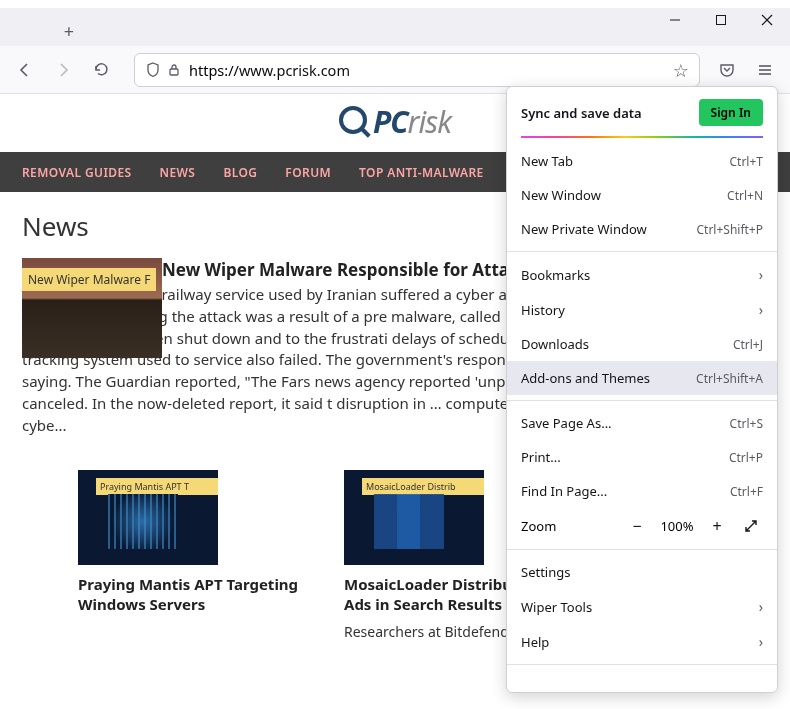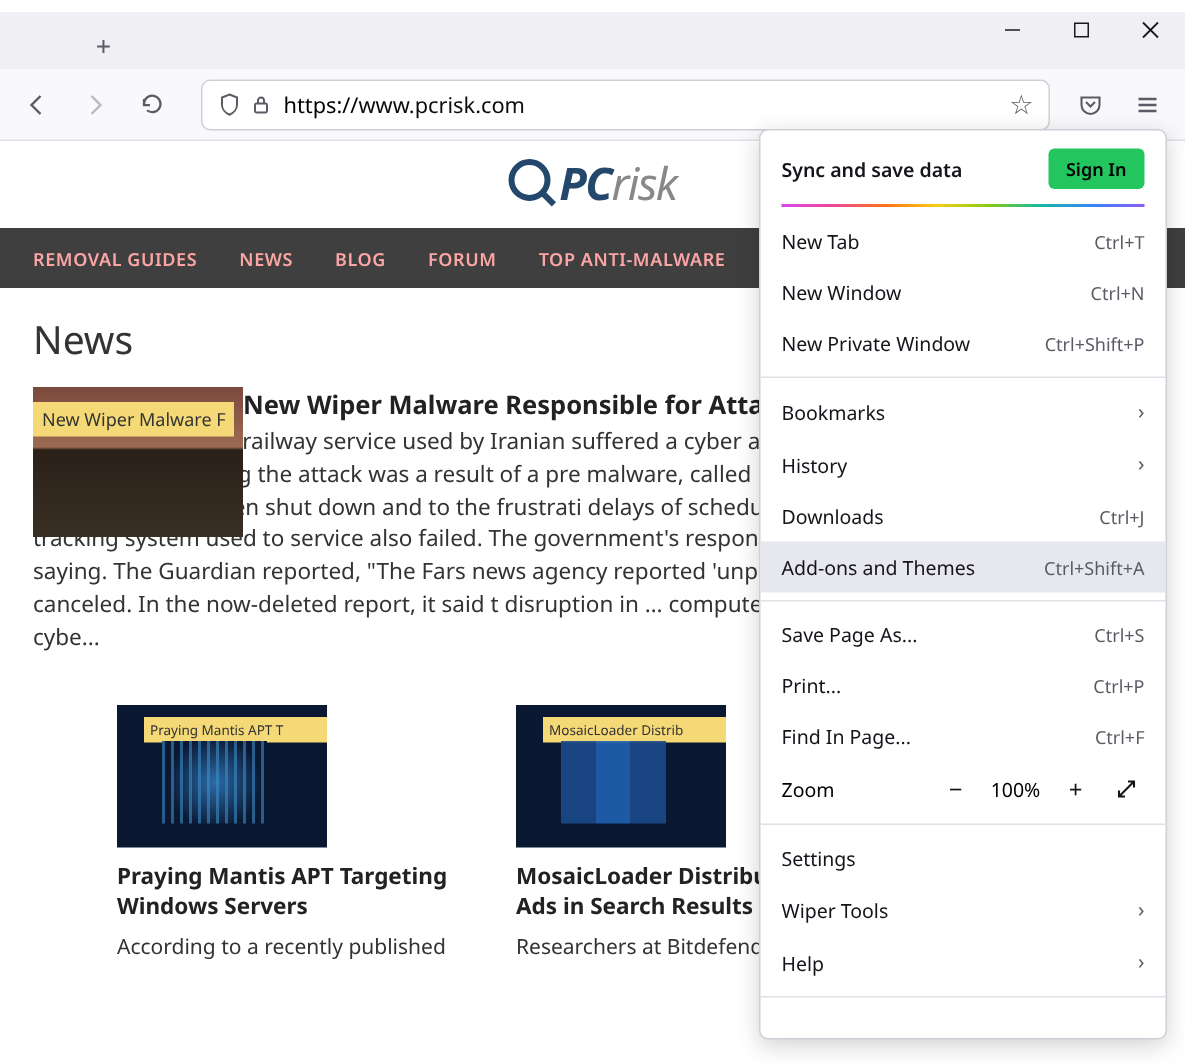--- a/index.html
+++ b/index.html
@@ -172,21 +172,20 @@
       </div>
     </div>
     <p class="article-text" style="margin-top:-74px;">On July 9, 2021, the railway service used by Iranian suffered a cyber attack. New research published by chaos caused during the attack was a result of a pre malware, called Meteor. The attack resulted in both services offered been shut down and to the frustrati delays of scheduled trains. Further, the electronic tracking system used to service also failed. The government's response to the attack was at odds w saying. The Guardian reported, "The Fars news agency reported 'unprece hundreds of trains delayed or canceled. In the now-deleted report, it said t disruption in … computer systems that is probably due to a cybe...</p>
 
     <div class="cards">
       <div class="card">
         <div class="card-thumb mantis">
           <div class="card-thumb-label">Praying Mantis APT T</div>
         </div>
         <h4>Praying Mantis APT Targeting Windows Servers</h4>
-        <p>According to a recently published</p>
       </div>
       <div class="card">
         <div class="card-thumb mosaic">
           <div class="card-thumb-label">MosaicLoader Distrib</div>
         </div>
         <h4>MosaicLoader Distributed via Ads in Search Results</h4>
         <p>Researchers at Bitdefender have</p>
       </div>
     </div>
   </div>

